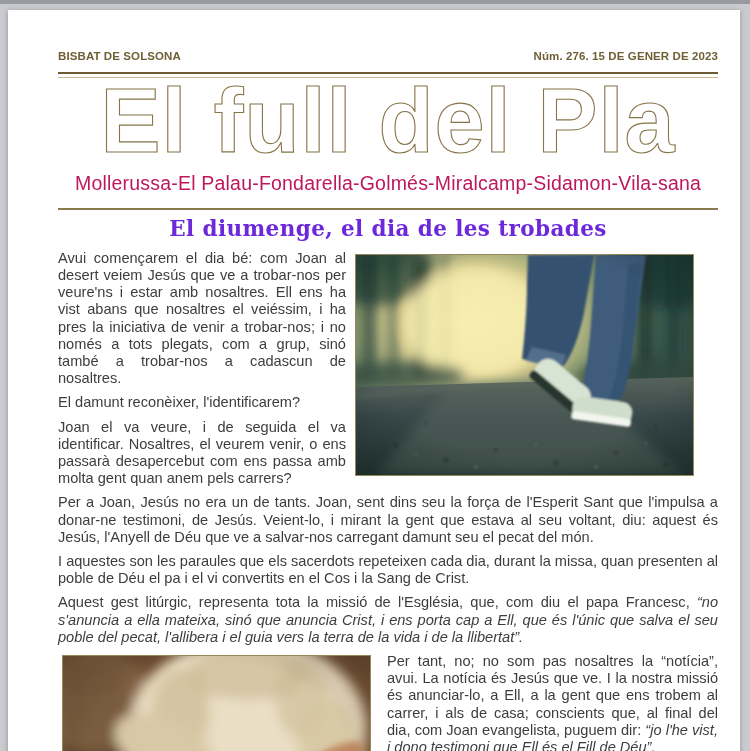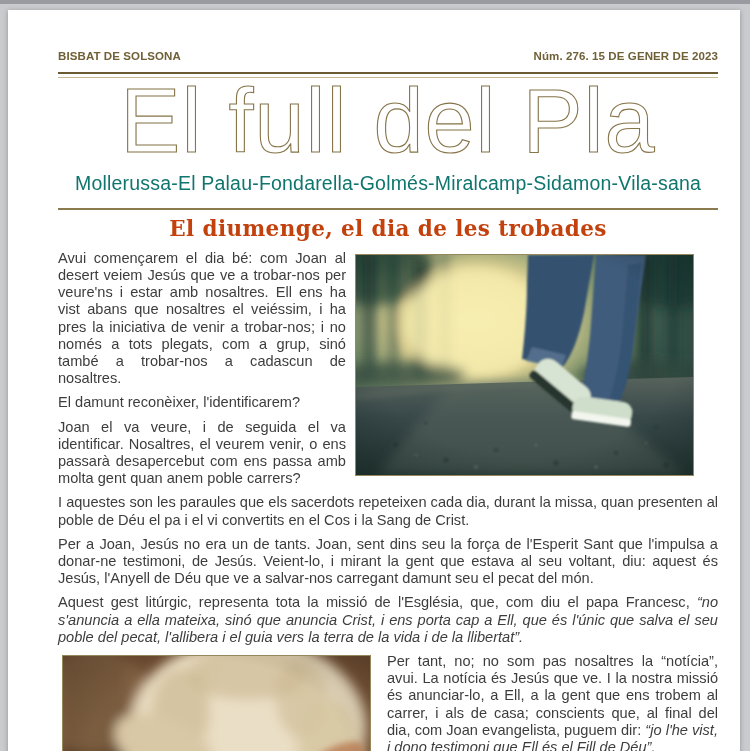--- a/index.html
+++ b/index.html
@@ -16,32 +16,32 @@
     box-sizing:border-box;padding:40px 22px 0 50px;
   }
   .content{width:660px;}
   
   .hdr-row{display:flex;justify-content:space-between;align-items:baseline;
     font-size:11.5px;font-weight:bold;letter-spacing:.1px;color:#6f6036;}
   .rule-thick{height:2px;background:#6b5b33;margin-top:10px;}
   .rule-thin{height:1px;background:#c3b88f;margin-top:3px;}
   .masthead-title{
     text-align:center;font-size:90px;line-height:.92;margin-top:2px;
-    color:#87754a;font-weight:400;letter-spacing:1px;
+    color:#87754a;font-weight:700;letter-spacing:1px;
   }
   @supports (-webkit-text-stroke: 1px black){
     .masthead-title{color:transparent;-webkit-text-stroke:1.1px #87754a;}
   }
   .masthead-subtitle{
-    text-align:center;font-size:19.5px;color:#0f766e;margin-top:9px;letter-spacing:.2px;
+    text-align:center;font-size:19.5px;color:#be185d;margin-top:9px;letter-spacing:.2px;
   }
   .article-rule{height:2px;background:#8a7a4e;margin-top:13px;}
   .headline{
     text-align:center;font-family:"DejaVu Serif","Liberation Serif",serif;
-    font-weight:bold;font-size:21.5px;line-height:26px;color:#c2410c;
+    font-weight:bold;font-size:21.5px;line-height:26px;color:#6d28d9;
     margin-top:6px;letter-spacing:.4px;
   }
   
   .article-body{margin-top:8px;font-size:14.6px;line-height:17.2px;
     text-align:justify;color:#3d3d3d;}
   .article-body p{margin:0 0 7px 0;}
   .article-body em{font-style:italic;}
   figure{margin:0;padding:0;line-height:0;}
   .photo{border:1px solid #97875c;background:#2a443f;}
   .photo-walk{float:right;margin:4px 24px 10px 9px;}
@@ -148,23 +148,23 @@
               <rect x="216" y="144" width="60" height="23" rx="10" fill="#cfdecb"></rect>
               <rect x="216" y="160" width="60" height="8" rx="3" fill="#f2f6ee"></rect>
             </g>
           </g>
           <rect width="337" height="220" fill="url(#vig)"></rect>
         </svg>
       </figure>
 
       <p><span>Avui començarem el dia bé: com Joan al desert veiem Jesús que ve a trobar-nos per veure'ns i estar amb nosaltres. Ell ens ha vist abans que nosaltres el veiéssim, i ha pres la iniciativa de venir a trobar-nos; i no només a tots plegats, com a grup, sinó també a trobar-nos a cadascun de nosaltres.</span></p>
       <p><span>El damunt reconèixer, l'identificarem?</span></p>
-      <p><span>Joan el va veure, i de seguida el va identificar. Nosaltres, el veurem venir, o ens passarà desapercebut com ens passa amb molta gent quan anem poble carrers?</span></p>
+      <p><span>Joan el va veure, i de seguida el va identificar. Nosaltres, el veurem venir, o ens passarà desapercebut com ens passa amb molta gent quan anem pels carrers?</span></p>
+      <p><span>Per a Joan, Jesús no era un de tants. Joan, sent dins seu la força de l'Esperit Sant que l'impulsa a donar-ne testimoni, de Jesús. Veient-lo, i mirant la gent que estava al seu voltant, diu: aquest és Jesús, l'Anyell de Déu que ve a salvar-nos carregant damunt seu el pecat del món.</span></p>
       <p><span>I aquestes son les paraules que els sacerdots repeteixen cada dia, durant la missa, quan presenten al poble de Déu el pa i el vi convertits en el Cos i la Sang de Crist.</span></p>
-      <p><span>Per a Joan, Jesús no era un de tants. Joan, sent dins seu la força de l'Esperit Sant que l'impulsa a donar-ne testimoni, de Jesús. Veient-lo, i mirant la gent que estava al seu voltant, diu: aquest és Jesús, l'Anyell de Déu que ve a salvar-nos carregant damunt seu el pecat del món.</span></p>
       <p><span>Aquest gest litúrgic, representa tota la missió de l'Església, que, com diu el papa Francesc, </span><em>“no s'anuncia a ella mateixa, sinó que anuncia Crist, i ens porta cap a Ell, que és l'únic que salva el seu poble del pecat, l'allibera i el guia vers la terra de la vida i de la llibertat”.</em></p>
 
       <figure class="photo photo-bread">
         <svg width="307" height="230" viewBox="0 0 307 230">
           <defs>
             <linearGradient id="bbg" x1="0" y1="0" x2="0" y2="1">
               <stop offset="0" stop-color="#6d4c32"></stop>
               <stop offset="0.5" stop-color="#8a6547"></stop>
               <stop offset="1" stop-color="#7a573a"></stop>
             </linearGradient>

